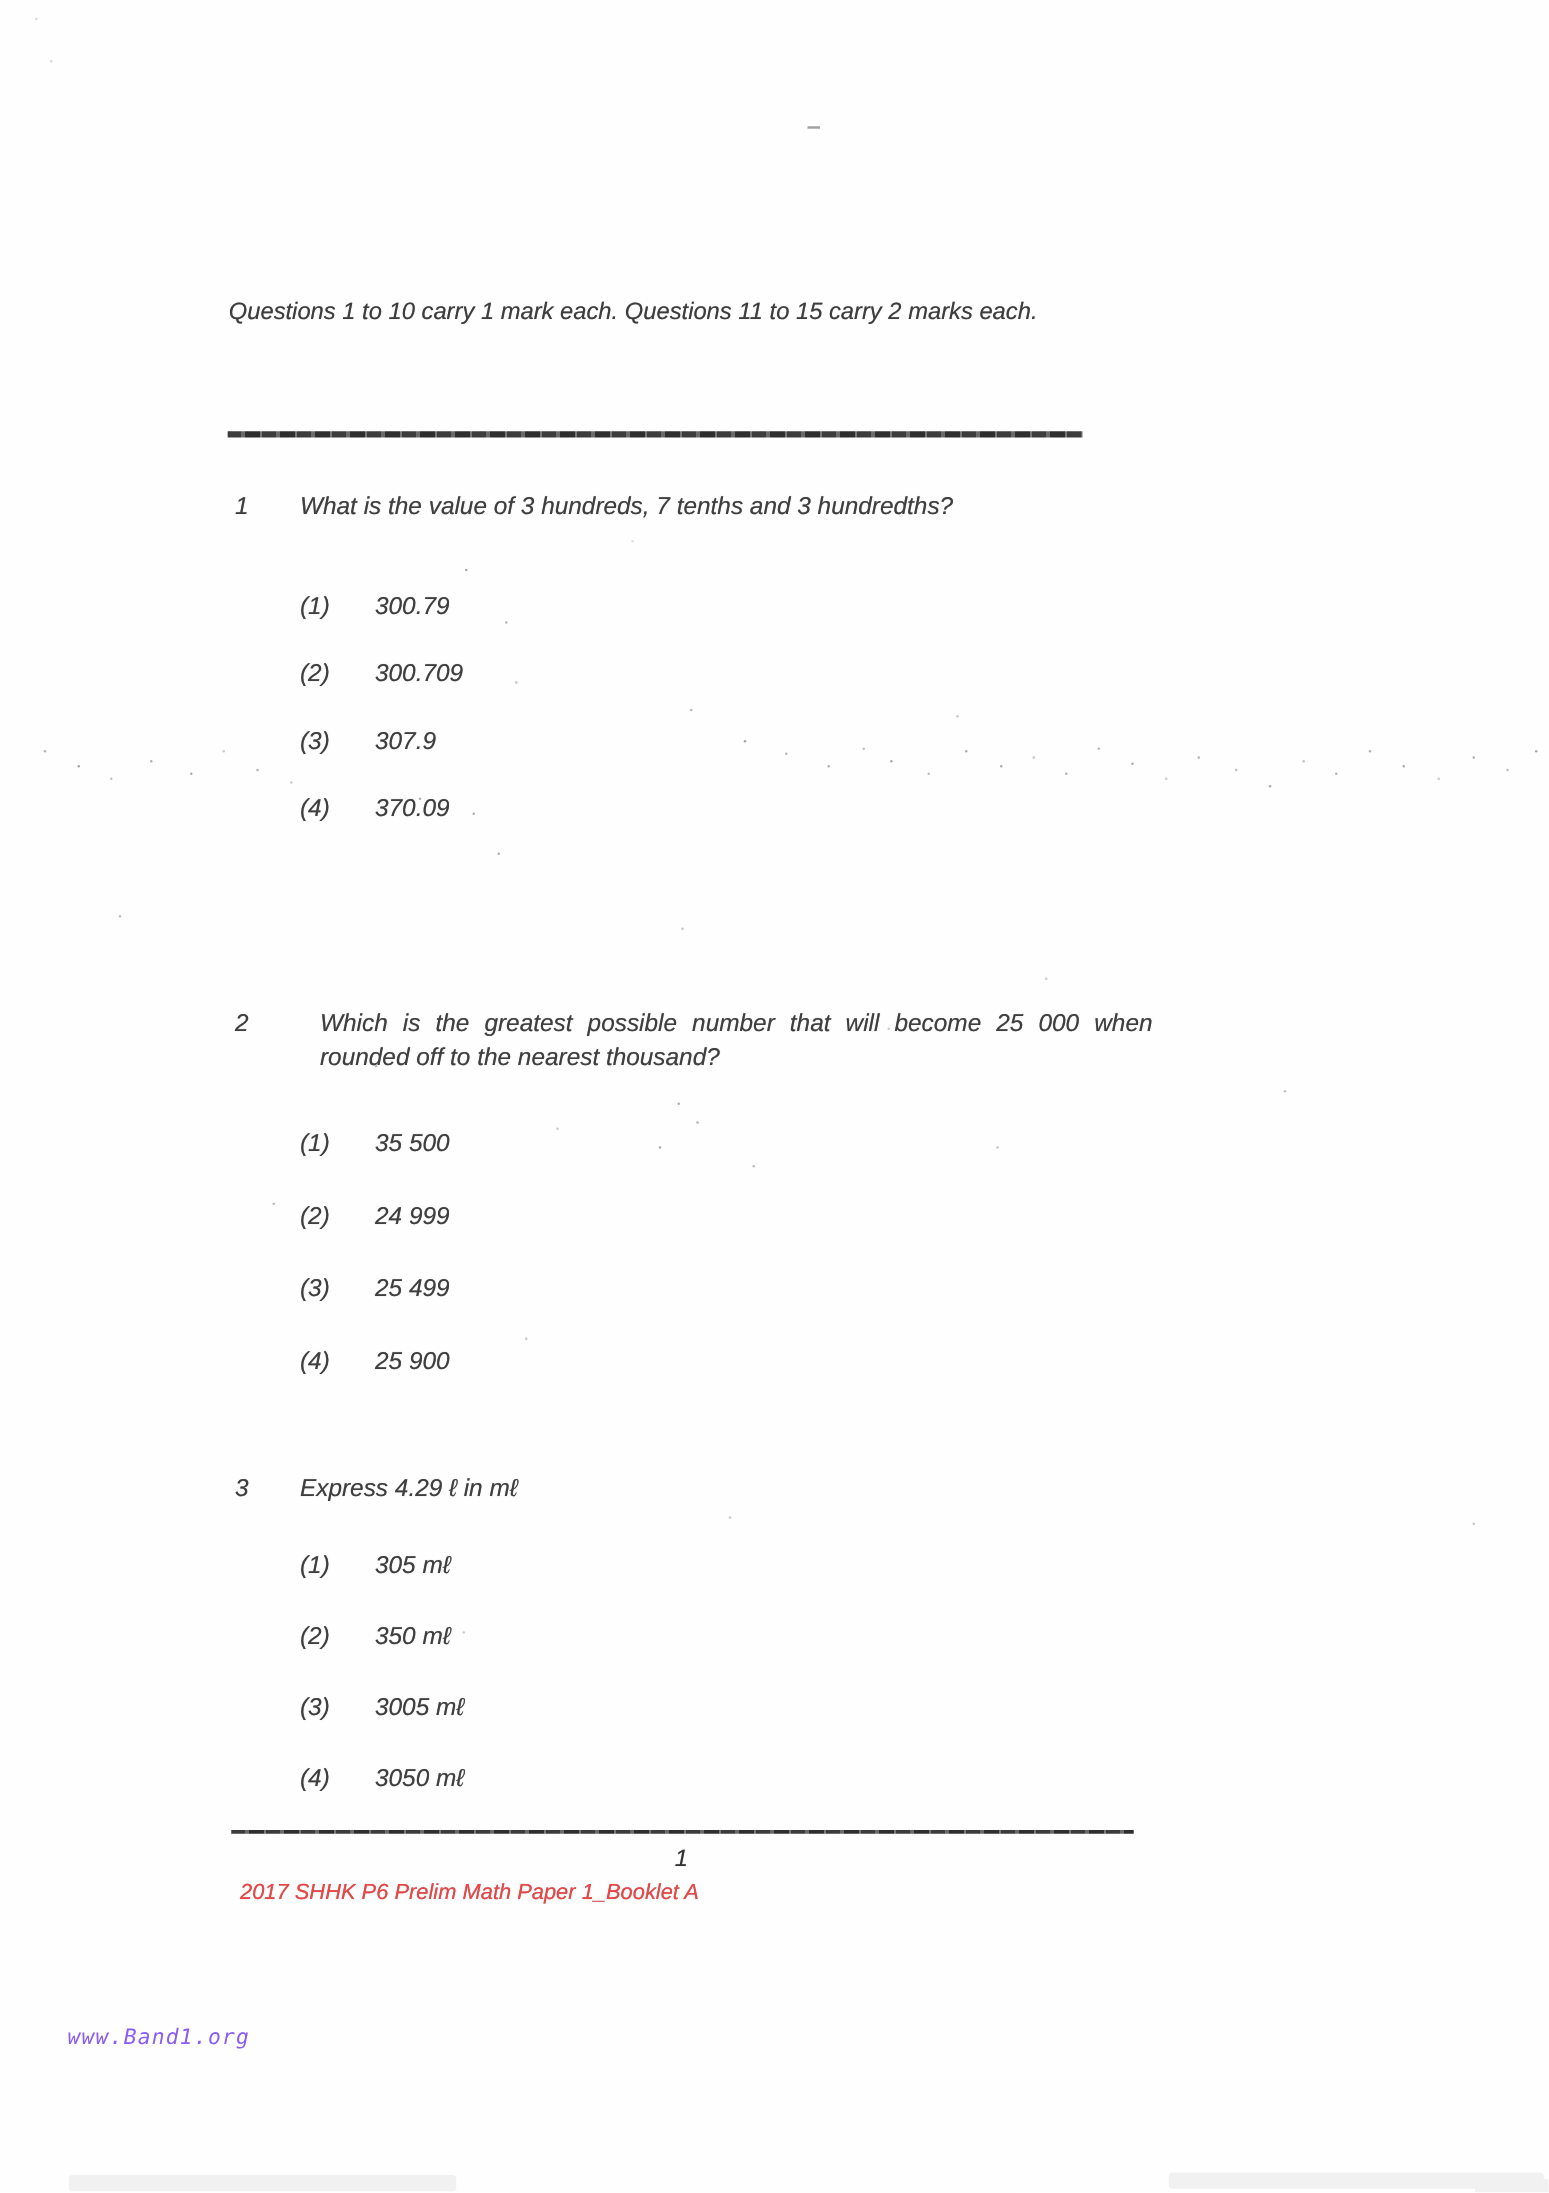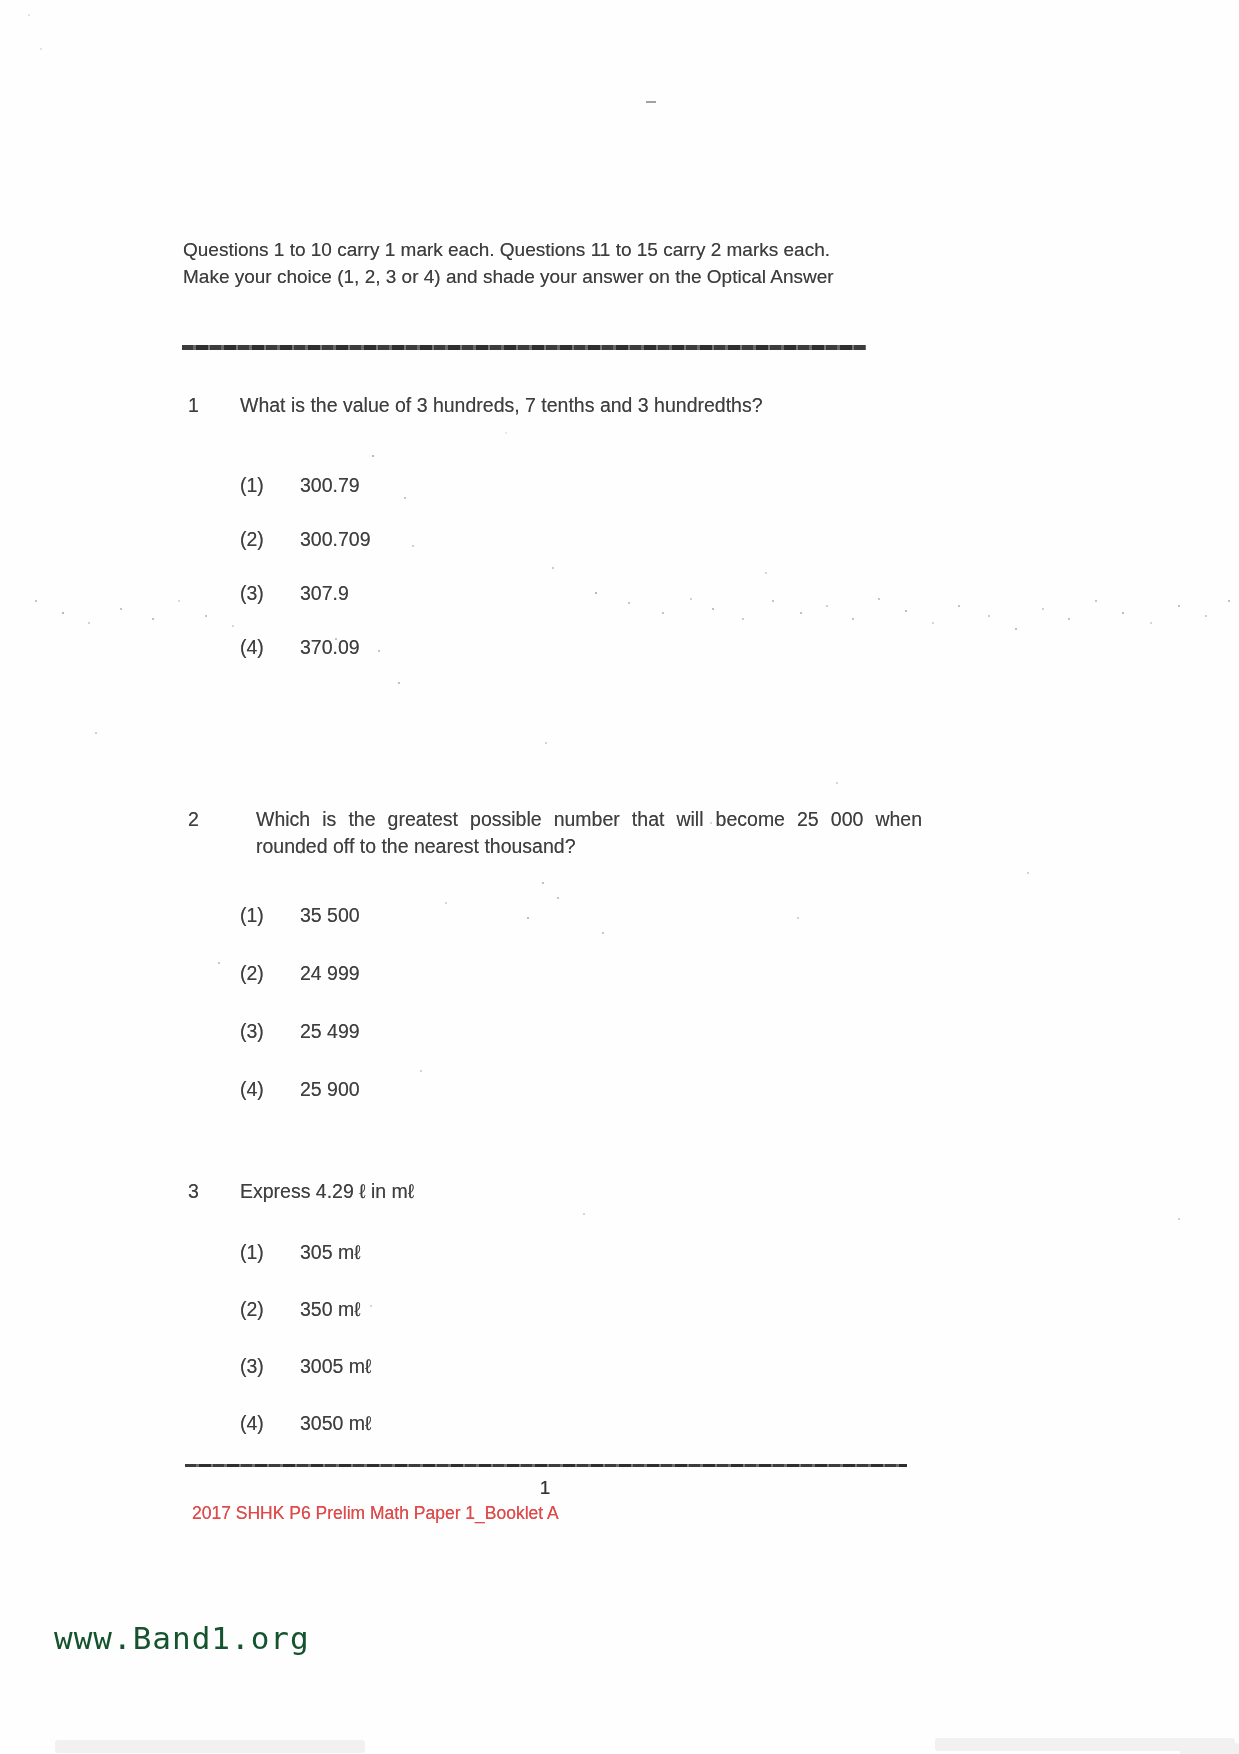--- a/index.html
+++ b/index.html
@@ -8,20 +8,21 @@
     background: #ffffff;
   }
   .page {
     position: relative;
     width: 1239px;
     height: 1754px;
     background: #fefefe;
     overflow: hidden;
     font-family: "Liberation Sans", "DejaVu Sans", sans-serif;
     color: #3f3f3f;
+    font-style: italic;
   }
   
   .ink { text-shadow: 0 0 0.6px rgba(80,80,80,0.7); }
 
   
   .instructions {
     position: absolute;
     left: 183px;
     top: 236px;
     width: 684px;
@@ -98,23 +99,23 @@
     font-size: 17.5px;
     color: #ef4444;
   }
 
   
   .watermark {
     position: absolute;
     left: 54px;
     top: 1620px;
     font-family: "DejaVu Sans Mono", "Liberation Mono", monospace;
-    font-size: 31px;
+    font-size: 17px;
     letter-spacing: 1px;
-    color: #14532d;
+    color: #8b5cf6;
   }
 
   
   .speck {
     position: absolute;
     left: 0; top: 0;
     width: 2px; height: 2px;
     background: transparent;
     border-radius: 50%;
     box-shadow:
@@ -169,21 +170,20 @@
 </head>
 <body>
 
 <div class="page">
 
   <div class="speck"></div>
   <div class="dash-mark"></div>
 
   <section class="instructions ink">
     <div>Questions 1 to 10 carry 1 mark each. Questions 11 to 15 carry 2 marks each.</div>
-    <div>Make your choice (1, 2, 3 or 4) and shade your answer on the Optical Answer</div>
   </section>
 
   <div class="rule rule-top"></div>
 
   <section class="question q1 ink">
     <div class="q-row">
       <span class="q-num">1</span>
       <span class="q-text">What is the value of 3 hundreds, 7 tenths and 3 hundredths?</span>
     </div>
     <div class="options">

